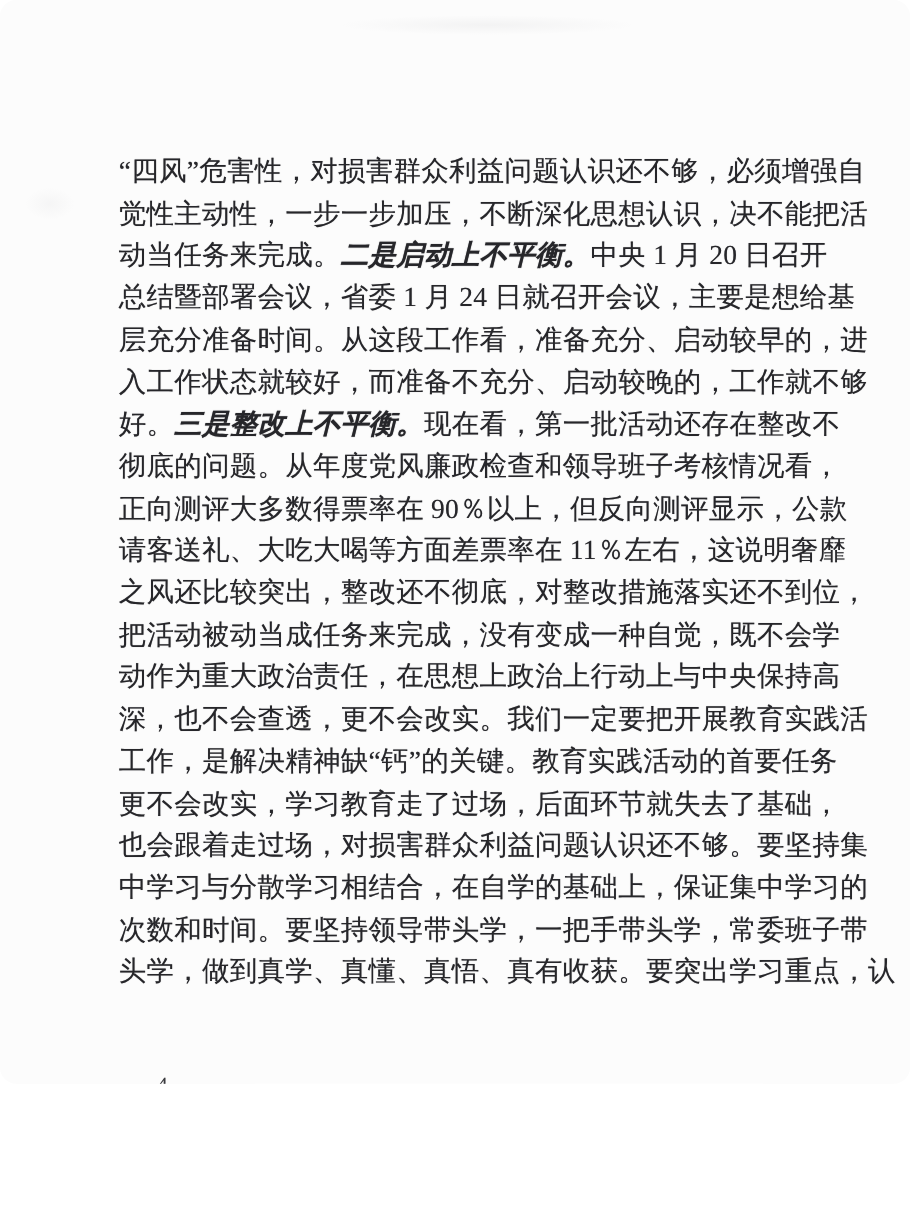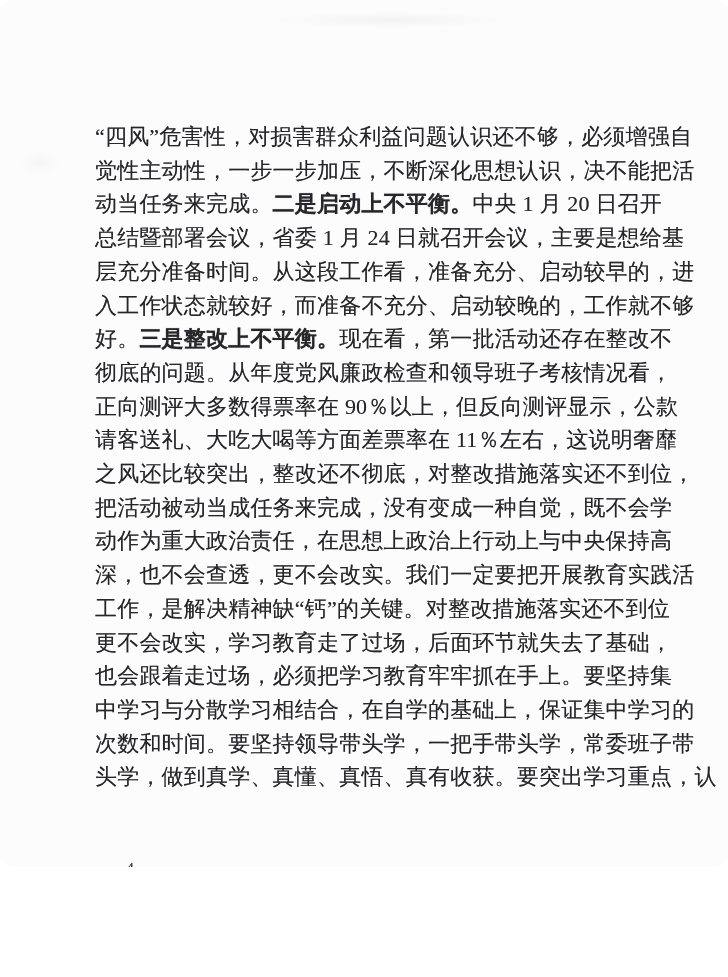--- a/index.html
+++ b/index.html
@@ -24,21 +24,21 @@
   }
   .text-line{
     width:548px;
     text-align:justify;
     text-align-last:justify;
     -moz-text-align-last:justify;
     text-justify:inter-character;
     white-space:nowrap;
   }
   .text-line.indent{text-indent:44px;}
-  .seg-bold{font-weight:700;text-shadow:0 0 .8px rgba(20,20,24,.6);}
+  .seg-bold{font-weight:700;text-shadow:0 0 .8px rgba(20,20,24,.6);font-style:italic;}
 
   .footer{
     position:absolute;left:100px;top:860px;
     font-size:16px;color:#3a3a3e;letter-spacing:3px;
     text-shadow:0 0 .5px rgba(40,40,44,.4);
   }
   .return-mark{
     position:absolute;left:692px;top:940px;
     font-size:15px;color:#858589;
     font-family:"DejaVu Sans",sans-serif;
@@ -60,23 +60,23 @@
       <div class="text-line"><span>层充分准备时间。从这段工作看，准备充分、启动较早的，进</span></div>
       <div class="text-line"><span>入工作状态就较好，而准备不充分、启动较晚的，工作就不够</span></div>
       <div class="text-line"><span>好。</span><span class="seg-bold">三是整改上不平衡。</span><span>现在看，第一批活动还存在整改不</span></div>
       <div class="text-line"><span>彻底的问题。从年度党风廉政检查和领导班子考核情况看，</span></div>
       <div class="text-line"><span>正向测评大多数得票率在 90％以上，但反向测评显示，公款</span></div>
       <div class="text-line"><span>请客送礼、大吃大喝等方面差票率在 11％左右，这说明奢靡</span></div>
       <div class="text-line"><span>之风还比较突出，整改还不彻底，对整改措施落实还不到位，</span></div>
       <div class="text-line"><span>把活动被动当成任务来完成，没有变成一种自觉，既不会学</span></div>
       <div class="text-line"><span>动作为重大政治责任，在思想上政治上行动上与中央保持高</span></div>
       <div class="text-line"><span>深，也不会查透，更不会改实。我们一定要把开展教育实践活</span></div>
-      <div class="text-line"><span>工作，是解决精神缺“钙”的关键。对整改措施落实还不到位</span></div>
+      <div class="text-line"><span>工作，是解决精神缺“钙”的关键。教育实践活动的首要任务</span></div>
       <div class="text-line"><span>更不会改实，学习教育走了过场，后面环节就失去了基础，</span></div>
-      <div class="text-line"><span>也会跟着走过场，必须把学习教育牢牢抓在手上。要坚持集</span></div>
+      <div class="text-line"><span>也会跟着走过场，对损害群众利益问题认识还不够。要坚持集</span></div>
       <div class="text-line"><span>中学习与分散学习相结合，在自学的基础上，保证集中学习的</span></div>
       <div class="text-line"><span>次数和时间。要坚持领导带头学，一把手带头学，常委班子带</span></div>
       <div class="text-line"><span>头学，做到真学、真懂、真悟、真有收获。要突出学习重点，认</span></div>
     </div>
 
   <div class="footer">— 4 —</div>
 
   <div class="return-mark">↵</div>
 </div>
 

